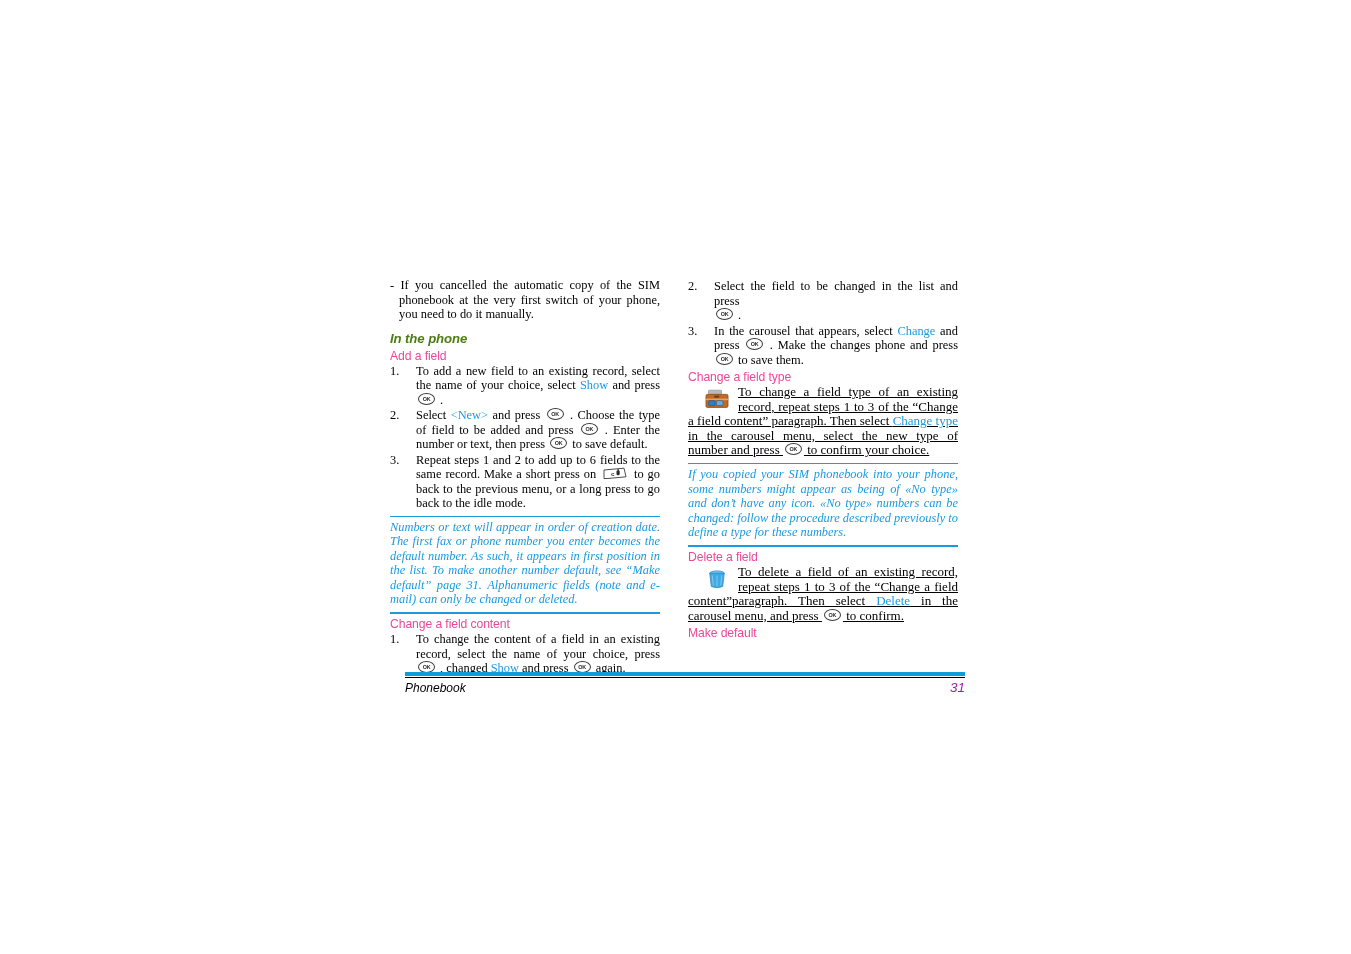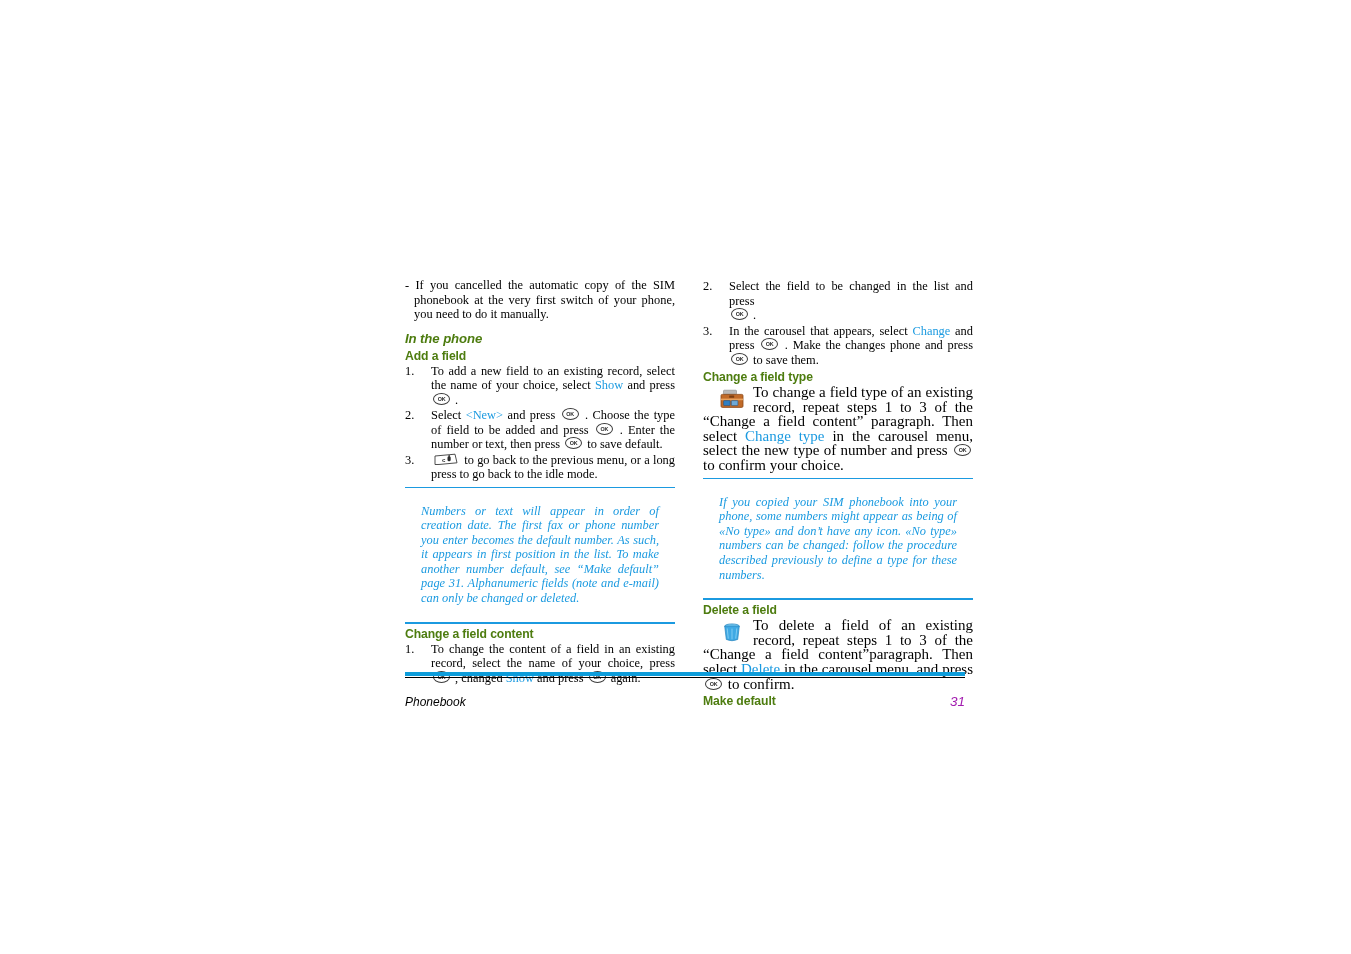--- a/index.html
+++ b/index.html
@@ -10,21 +10,21 @@
   body {
     width: 1351px;
     height: 954px;
     font-family: "Liberation Serif", serif;
     position: relative;
     overflow: hidden;
   }
 
   .page {
     position: absolute;
-    left: 405px;
+    left: 390px;
     top: 278px;
     width: 560px;
     height: 420px;
   }
 
   .columns {
     display: flex;
     gap: 28px;
     width: 560px;
   }
@@ -75,24 +75,24 @@
     font-style: italic;
     font-weight: bold;
     font-size: 13.2px;
     line-height: 15px;
     color: #4d7c0f;
     letter-spacing: -0.1px;
   }
   h3.bluehead {
     margin: 3px 0 1px 0;
     font-family: "Liberation Sans", sans-serif;
-    font-weight: bold;
+    font-weight: normal;
     font-size: 12.2px;
     line-height: 14px;
-    color: #4d7c0f;
+    color: #ec4899;
     letter-spacing: -0.1px;
   }
 
   
   .rule-thin {
     height: 1px;
     background: #1b9ae0;
     margin: 5px 0 3px 0;
     width: 100%;
   }
@@ -104,21 +104,21 @@
   }
 
   
   .note {
     font-family: "Liberation Serif", serif;
     font-style: italic;
     font-size: 12.4px;
     line-height: 14.6px;
     color: #1b9ae0;
     text-align: justify;
-    margin: 16px;
+    margin: 0;
   }
 
   
   .blue { color: #1b9ae0; }
 
   
   .ok-key {
     display: inline-block;
     width: 15px;
     height: 10px;
@@ -155,45 +155,46 @@
   
   .sec-icon {
     float: left;
     width: 26px;
     height: 24px;
     margin: 2px 8px 0 16px;
   }
   .sec-icon svg { display: block; }
 
   .icon-para {
-    font-size: 15px;
+    font-size: 13px;
     line-height: 14.6px;
     text-align: justify;
     color: #000;
+    text-decoration: underline;
   }
   .icon-para::after { content: ""; display: block; clear: both; }
 
   
   .footer {
     position: absolute;
     left: 405px;
     top: 672px;
     width: 560px;
   }
   .footer-bar {
     height: 4px;
     background: #0d9ddb;
     width: 100%;
   }
   .footer-row {
     display: flex;
     justify-content: space-between;
     align-items: baseline;
     border-top: 1px solid #000000;
-    padding-top: 16px;
+    padding-top: 2px;
     margin-top: 1px;
     gap: 36px;
   }
   .footer-title {
     font-family: "Liberation Sans", sans-serif;
     font-style: italic;
     font-size: 12px;
     color: #000;
   }
   .footer-page {
@@ -222,21 +223,21 @@
         <span class="body"><span>To add a new field to an existing record, select the name of your choice, select </span><span class="blue">Show</span><span> and press </span><span class="ok-key"></span><span> .</span></span>
       </div>
 
       <div class="num-item">
         <span class="num">2.</span>
         <span class="body"><span>Select </span><span class="blue">&lt;New&gt;</span><span> and press </span><span class="ok-key"></span><span> . Choose the type of field to be added and press </span><span class="ok-key"></span><span> . Enter the number or text, then press </span><span class="ok-key"></span><span> to save default.</span></span>
       </div>
 
       <div class="num-item">
         <span class="num">3.</span>
-        <span class="body"><span class="clr-key"><svg width="26" height="13" viewBox="0 0 26 13">
+        <span class="body"><span>Repeat steps 1 and 2 to add up to 6 fields to the same record. Make a short press on </span><span class="clr-key"><svg width="26" height="13" viewBox="0 0 26 13">
                <path d="M5,11.5 L2,11.5 L2,3 L22,1.2 L24,9.8 L7,11.4 Z" fill="#ffffff" stroke="#3a3a3a" stroke-width="0.9" stroke-linejoin="round"></path>
                <text x="9" y="9.2" font-family="Liberation Sans, sans-serif" font-size="6.2" font-weight="bold" fill="#2b2b2b">c</text>
                <rect x="14.5" y="3.6" width="3.2" height="4.6" rx="1.1" fill="#2b2b2b"></rect>
                <rect x="15.4" y="2.1" width="1.5" height="2" rx="0.7" fill="#2b2b2b"></rect>
              </svg></span><span> to go back to the previous menu, or a long press to go back to the idle mode.</span></span>
       </div>
 
       <div class="rule-thin"></div>
       <p class="note">Numbers or text will appear in order of creation date. The first fax or phone number you enter becomes the default number. As such, it appears in first position in the list. To make another number default, see “Make default” page 31. Alphanumeric fields (note and e-mail) can only be changed or deleted.</p>
       <div class="rule-thick"></div>

